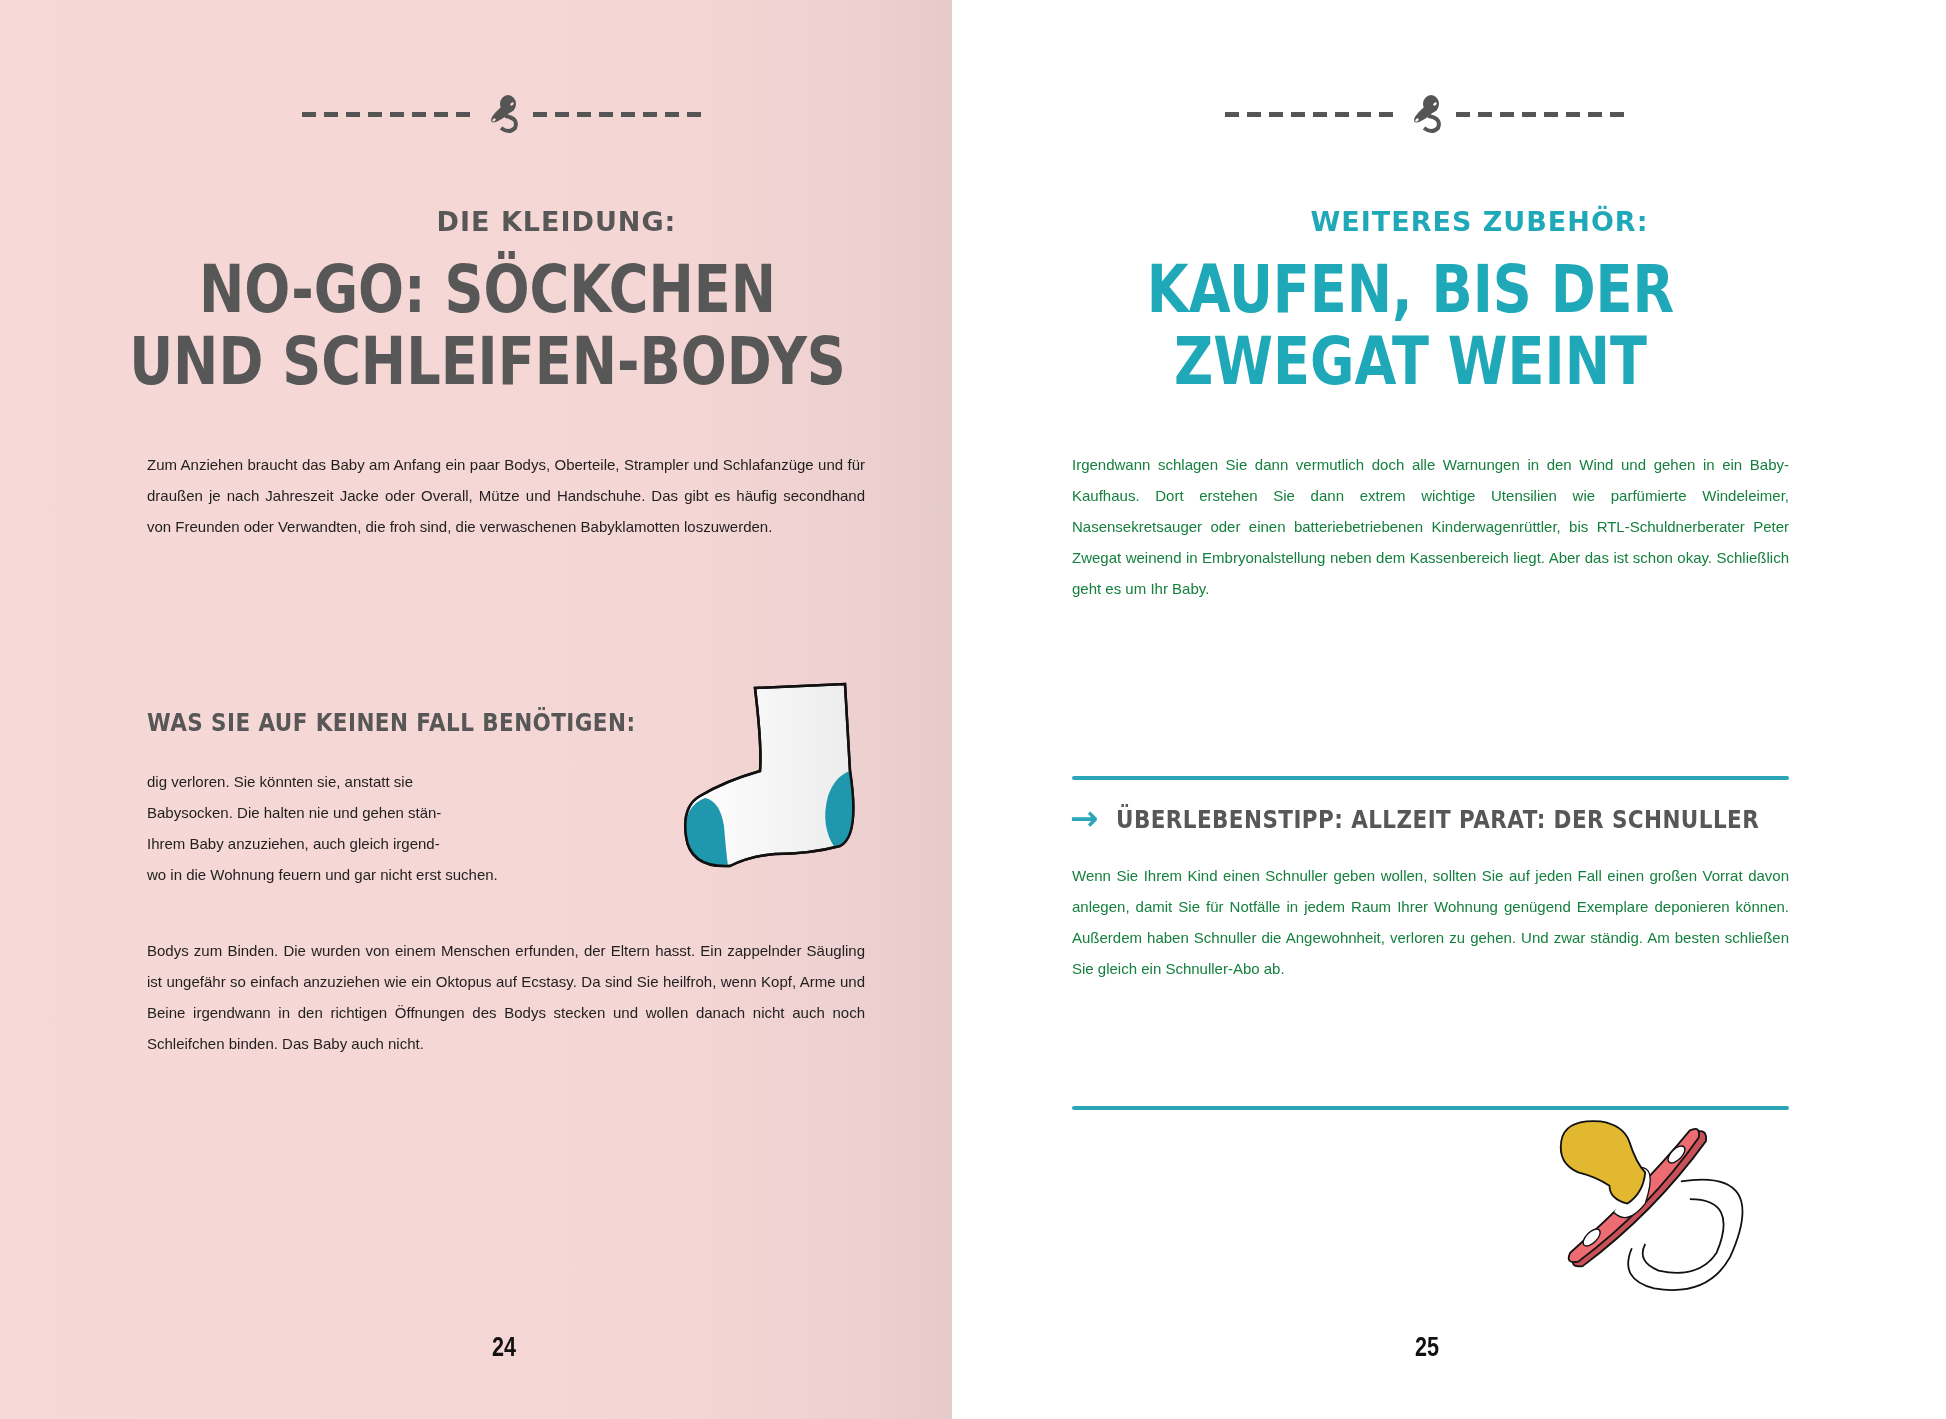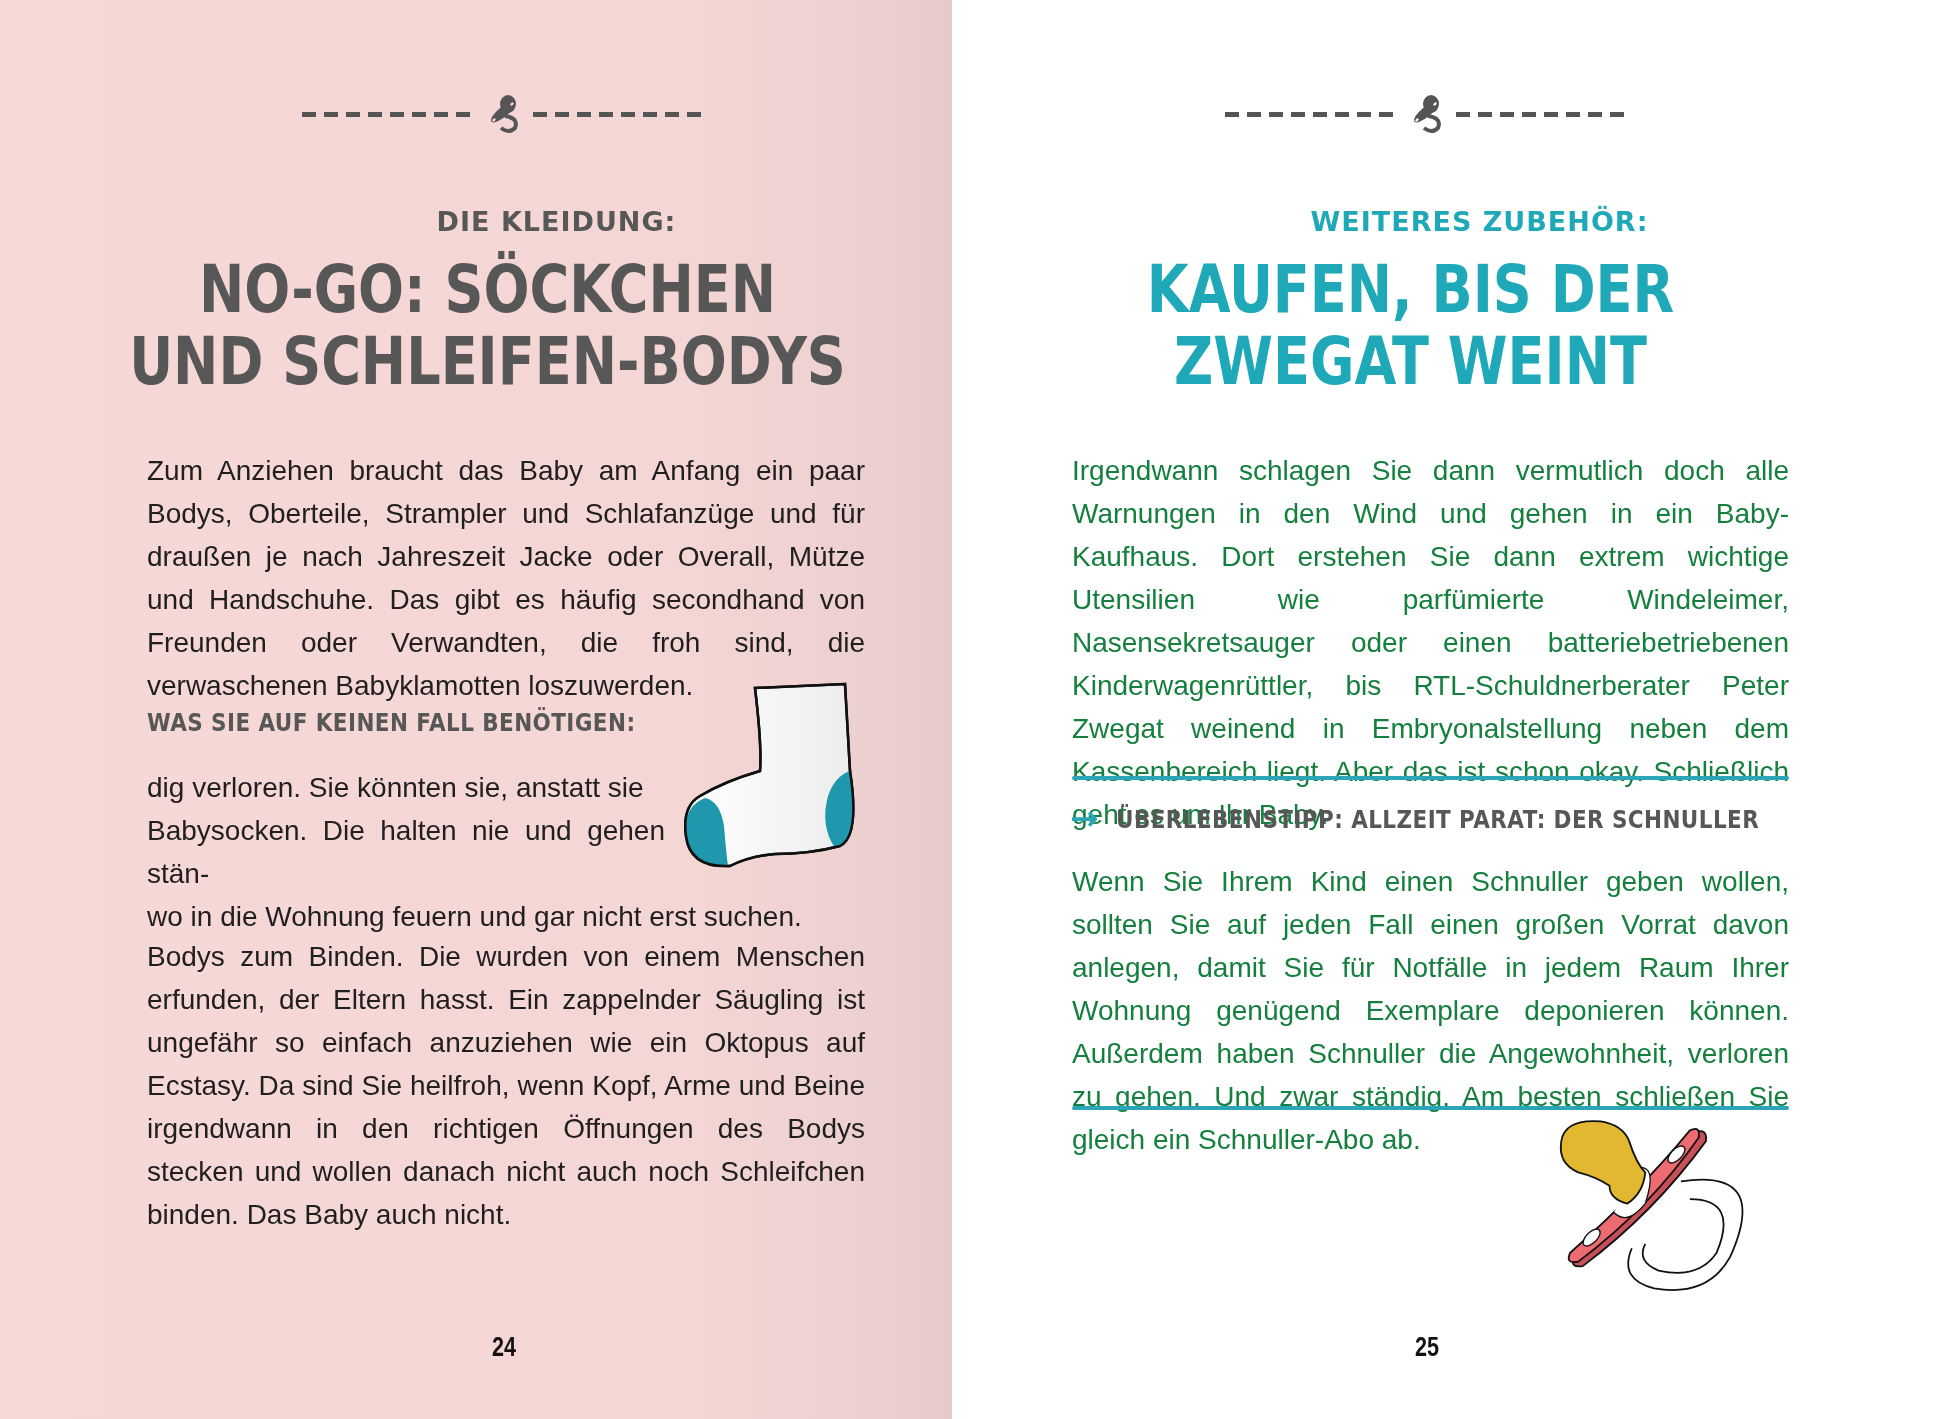--- a/index.html
+++ b/index.html
@@ -11,21 +11,21 @@
 
   .ornament { position:absolute; top:92px; width:420px; height:44px; display:flex; align-items:center; justify-content:center; }
   .ornament .dashes { width:175px; height:5px; background:repeating-linear-gradient(90deg, #555 0 14px, transparent 14px 22px); }
   .ornament svg { margin:0 6px; }
 
   .kicker { position:absolute; width:1113px; text-align:center; font-family:"DejaVu Sans", sans-serif; font-weight:bold; font-size:27px; letter-spacing:1px; }
   .headline { position:absolute; width:975px; text-align:center; font-family:"DejaVu Sans", sans-serif; font-weight:bold; font-size:66px; line-height:86px; letter-spacing:0px; transform:scaleX(0.82); transform-origin:center; }
   .left-col .kicker, .left-col .headline { color:#575757; }
   .right-col .kicker, .right-col .headline { color:#1fa9b8; }
 
-  .body { position:absolute; font-family:"Liberation Sans", sans-serif; font-size:28px; line-height:43px; color:#1f1f1f; text-align:justify; }
+  .body { position:absolute; font-family:"Liberation Sans", sans-serif; font-size:15px; line-height:31px; color:#1f1f1f; text-align:justify; }
   .body p { margin:0; }
   .right-col .body { color:#15803d; }
 
   .subhead { position:absolute; font-family:"DejaVu Sans", sans-serif; font-weight:bold; font-size:25px; color:#575757; letter-spacing:0.5px; transform:scaleX(0.86); transform-origin:left; white-space:nowrap; }
 
   .rule { position:absolute; height:4px; background:#2aa6b8; border-radius:2px; }
 
   .pageno { position:absolute; top:1332px; width:60px; text-align:center; font-family:"Liberation Sans", sans-serif; font-weight:bold; font-size:27px; color:#111; transform:scaleX(0.8); }
 
   .tip-arrow { position:absolute; color:#2aa6b8; font-size:34px; font-weight:bold; font-family:"DejaVu Sans", sans-serif; }
@@ -53,20 +53,21 @@
 
   <div class="body" style="left:147px;top:449px;width:718px;">
     <p>Zum Anziehen braucht das Baby am Anfang ein paar Bodys, Oberteile, Strampler und Schlafanzüge und für draußen je nach Jahreszeit Jacke oder Overall, Mütze und Handschuhe. Das gibt es häufig secondhand von Freunden oder Verwandten, die froh sind, die verwaschenen Babyklamotten loszuwerden.</p>
   </div>
 
   <div class="subhead" style="left:147px;top:708px;">WAS SIE AUF KEINEN FALL BENÖTIGEN:</div>
 
   <div class="body" style="left:147px;top:766px;width:518px;">
     <p>dig verloren. Sie könnten sie, anstatt sie</p>
     <p>Babysocken. Die halten nie und gehen stän-</p>
+    <p>Ihrem Baby anzuziehen, auch gleich irgend-</p>
     <p style="width:720px;text-align:left;">wo in die Wohnung feuern und gar nicht erst suchen.</p>
   </div>
 
   <svg style="position:absolute;left:680px;top:676px;" width="190" height="200" viewBox="0 0 190 200">
     <defs>
       <linearGradient id="sockg" x1="0" x2="1">
         <stop offset="0" stop-color="#ffffff"></stop>
         <stop offset="1" stop-color="#ececec"></stop>
       </linearGradient>
     </defs>

